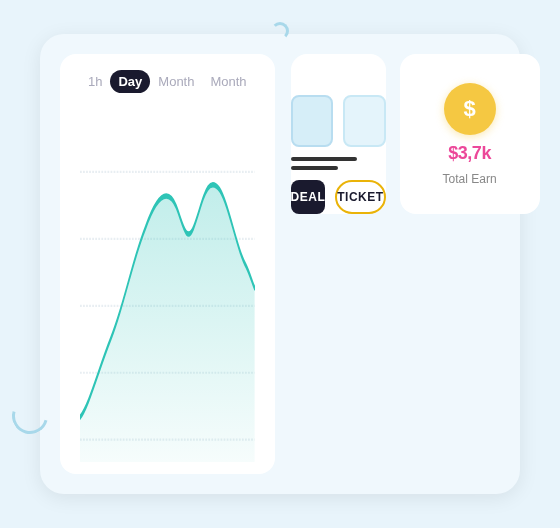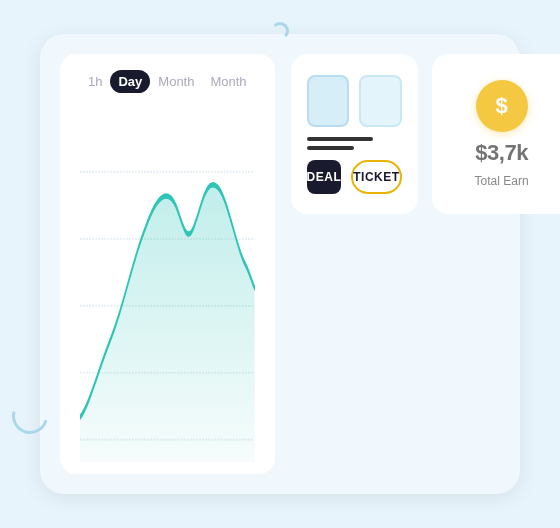--- a/index.html
+++ b/index.html
@@ -102,24 +102,24 @@
       display: flex;
       gap: 14px;
       height: 160px;
     }
 
     
     .info-card {
       flex: 1;
       background: #fff;
       border-radius: 16px;
-      padding: 16px;
-      display: flex;
-      flex-direction: column;
-      justify-content: center;
+      padding: 0;
+      display: flex;
+      flex-direction: column;
+      justify-content: flex-end;
     }
 
     .image-placeholders {
       display: flex;
       gap: 10px;
       margin-bottom: 10px;
     }
 
     .img-placeholder {
       flex: 1;
@@ -205,23 +205,23 @@
       display: flex;
       align-items: center;
       justify-content: center;
       font-size: 22px;
       color: #fff;
       font-weight: bold;
       box-shadow: 0 2px 8px rgba(245,200,66,0.4);
     }
 
     .earn-amount {
-      font-size: 22px;
+      font-size: 18px;
       font-weight: 800;
-      color: #737373;
+      color: #ec4899;
       letter-spacing: -0.5px;
     }
 
     .earn-label {
       font-size: 12px;
       color: #888;
     }
   </style>
 </head>
 <body>

